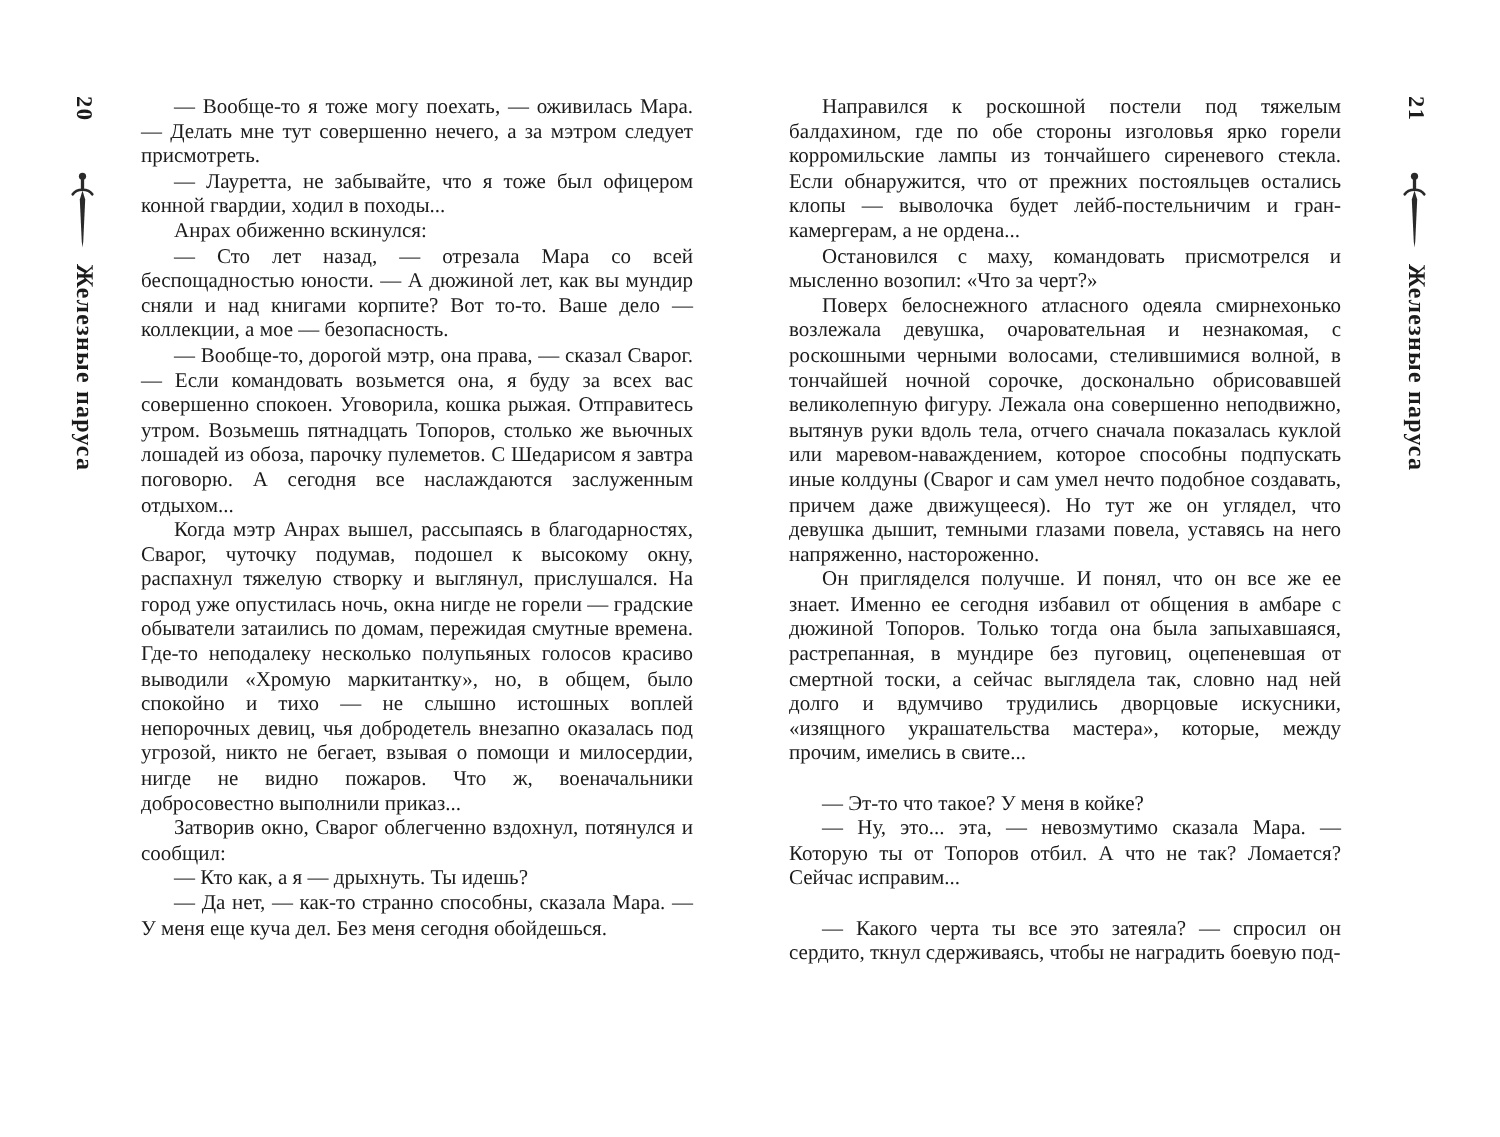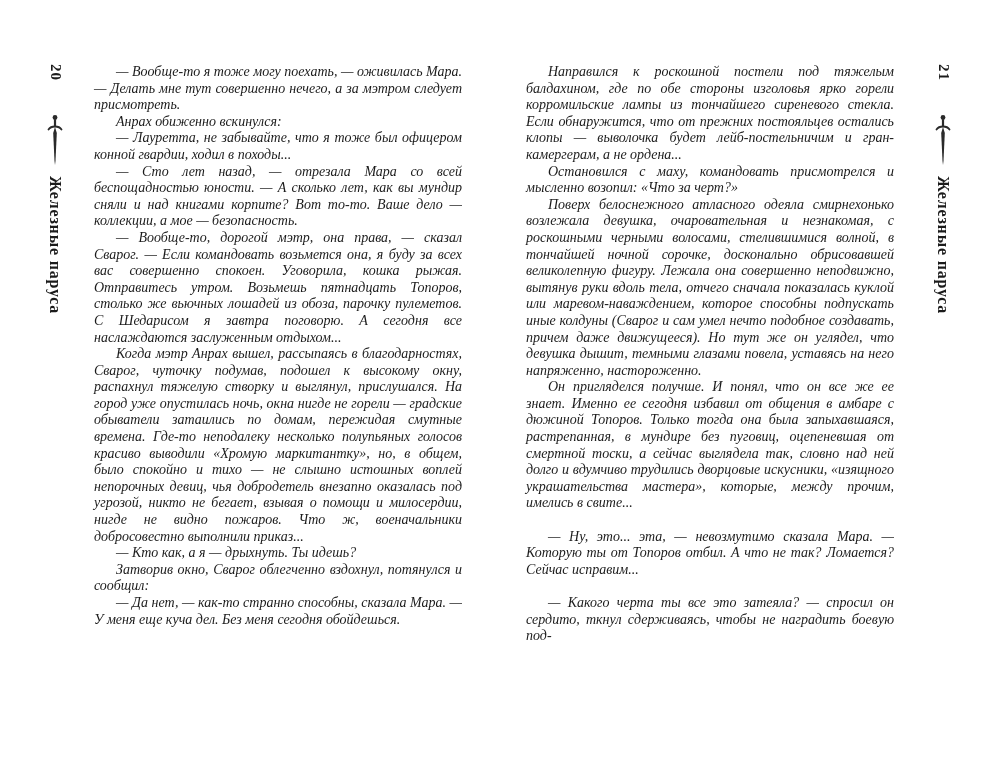--- a/index.html
+++ b/index.html
@@ -22,21 +22,21 @@
     top: 64px;
     width: 368px;
     font-size: 14px;
     line-height: 16.6px;
     text-align: justify;
     hyphens: auto;
     -webkit-hyphens: auto;
   }
   .page.left  { left: 94px; }
   .page.right { left: 526px; }
-  .page p { margin: 0; padding: 0; text-indent: 22px; font-style: italic; }
+  .page p { margin: 0; padding: 0; text-indent: 22px; }
   .page p.blank { text-indent: 0; }
   
   .margin {
     position: absolute;
     top: 62px;
     width: 30px;
     height: 650px;
   }
   .margin.left  { left: 40px; }
   .margin.right { left: 928px; }
@@ -76,36 +76,37 @@
         <rect x="6.9" y="5.2" width="2.2" height="6.8" fill="#2a2a2a"></rect>
         <path d="M1.5 15.5 C4 11.5 12 11.5 14.5 15.5" fill="none" stroke="#2a2a2a" stroke-width="1.8" stroke-linecap="round"></path>
         <path d="M8 13 L9.8 19 L8.5 47 L8 51 L7.5 47 L6.2 19 Z" fill="#2a2a2a"></path>
       </svg>
     </div>
     <div class="m-title">Железные паруса</div>
   </aside>
 
   <section class="page left" lang="ru">
       <p>— Вообще-то я тоже могу поехать, — оживилась Мара. — Делать мне тут совершенно нечего, а за мэтром следует присмотреть.</p>
+      <p>— Лауретта, не забывайте, что я тоже был офицером конной гвардии, ходил в походы...</p>
       <p>Анрах обиженно вскинулся:</p>
-      <p>— Лауретта, не забывайте, что я тоже был офицером конной гвардии, ходил в походы...</p>
-      <p>— Сто лет назад, — отрезала Мара со всей беспощадностью юности. — А сколько лет, как вы мундир сняли и над книгами корпите? Вот то-то. Ваше дело — коллекции, а мое — безопасность.</p>
+      <p>— Сто лет назад, — отрезала Мара со всей беспощадностью юности. — А дюжиной лет, как вы мундир сняли и над книгами корпите? Вот то-то. Ваше дело — коллекции, а мое — безопасность.</p>
       <p>— Вообще-то, дорогой мэтр, она права, — сказал Сварог. — Если командовать возьмется она, я буду за всех вас совершенно спокоен. Уговорила, кошка рыжая. Отправитесь утром. Возьмешь пятнадцать Топоров, столько же вьючных лошадей из обоза, парочку пулеметов. С Шедарисом я завтра поговорю. А сегодня все наслаждаются заслуженным отдыхом...</p>
       <p>Когда мэтр Анрах вышел, рассыпаясь в благодарностях, Сварог, чуточку подумав, подошел к высокому окну, распахнул тяжелую створку и выглянул, прислушался. На город уже опустилась ночь, окна нигде не горели — градские обыватели затаились по домам, пережидая смутные времена. Где-то неподалеку несколько полупьяных голосов красиво выводили «Хромую маркитантку», но, в общем, было спокойно и тихо — не слышно истошных воплей непорочных девиц, чья добродетель внезапно оказалась под угрозой, никто не бегает, взывая о помощи и милосердии, нигде не видно пожаров. Что ж, военачальники добросовестно выполнили приказ...</p>
+      <p>Затворив окно, Сварог облегченно вздохнул, потянулся и сообщил:</p>
       <p>— Кто как, а я — дрыхнуть. Ты идешь?</p>
-      <p>Затворив окно, Сварог облегченно вздохнул, потянулся и сообщил:</p>
       <p>— Да нет, — как-то странно способны, сказала Мара. — У меня еще куча дел. Без меня сегодня обойдешься.</p>
     </section>
 
   <section class="page right" lang="ru">
       <p>Направился к роскошной постели под тяжелым балдахином, где по обе стороны изголовья ярко горели корромильские лампы из тончайшего сиреневого стекла. Если обнаружится, что от прежних постояльцев остались клопы — выволочка будет лейб-постельничим и гран-камергерам, а не ордена...</p>
       <p>Остановился с маху, командовать присмотрелся и мысленно возопил: «Что за черт?»</p>
       <p>Поверх белоснежного атласного одеяла смирнехонько возлежала девушка, очаровательная и незнакомая, с роскошными черными волосами, стелившимися волной, в тончайшей ночной сорочке, досконально обрисовавшей великолепную фигуру. Лежала она совершенно неподвижно, вытянув руки вдоль тела, отчего сначала показалась куклой или маревом-наваждением, которое способны подпускать иные колдуны (Сварог и сам умел нечто подобное создавать, причем даже движущееся). Но тут же он углядел, что девушка дышит, темными глазами повела, уставясь на него напряженно, настороженно.</p>
       <p>Он пригляделся получше. И понял, что он все же ее знает. Именно ее сегодня избавил от общения в амбаре с дюжиной Топоров. Только тогда она была запыхавшаяся, растрепанная, в мундире без пуговиц, оцепеневшая от смертной тоски, а сейчас выглядела так, словно над ней долго и вдумчиво трудились дворцовые искусники, «изящного украшательства мастера», которые, между прочим, имелись в свите...</p>
       <p class="blank">&nbsp;</p>
+      <p>— Эт-то что такое? У меня в койке?</p>
       <p>— Ну, это... эта, — невозмутимо сказала Мара. — Которую ты от Топоров отбил. А что не так? Ломается? Сейчас исправим...</p>
       <p class="blank">&nbsp;</p>
       <p>— Какого черта ты все это затеяла? — спросил он сердито, ткнул сдерживаясь, чтобы не наградить боевую под-</p>
     </section>
 
   <aside class="margin right">
     <div class="m-num">21</div>
     <div class="m-sword">
       <svg width="16" height="52" viewBox="0 0 16 52" aria-hidden="true">
         <circle cx="8" cy="3.5" r="2.4" fill="#2a2a2a"></circle>

